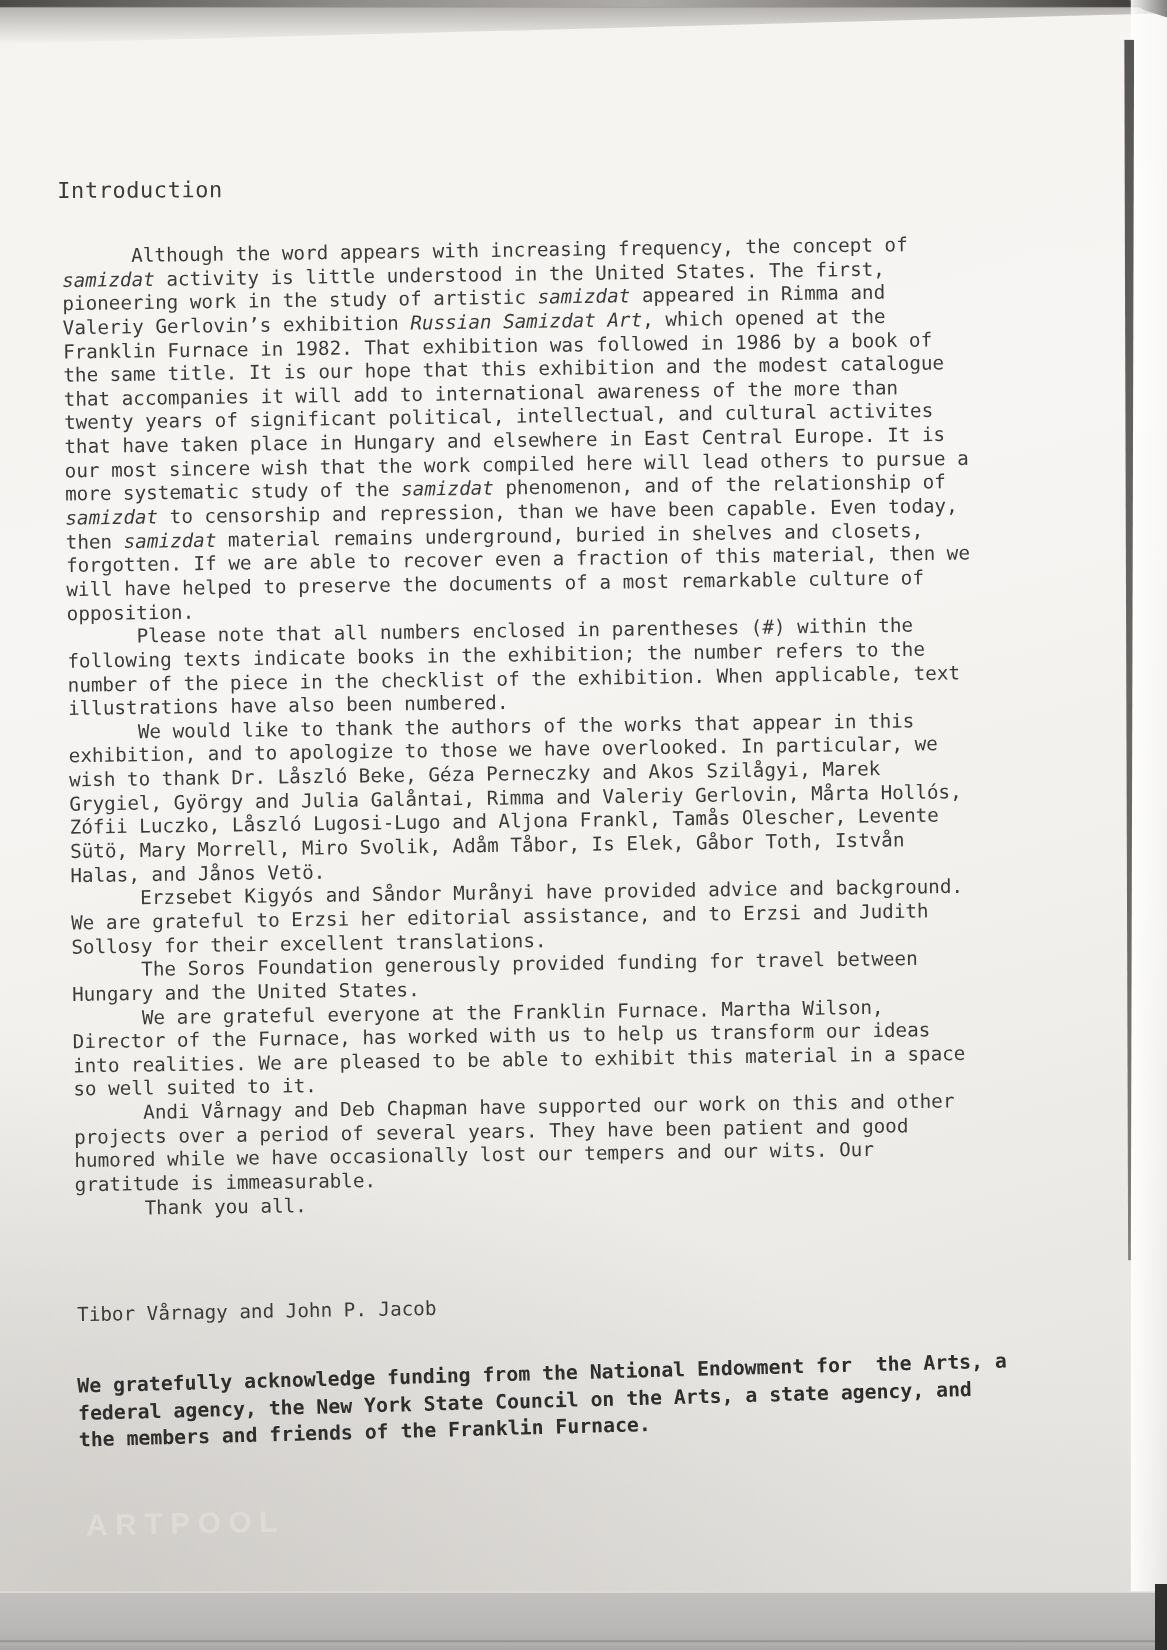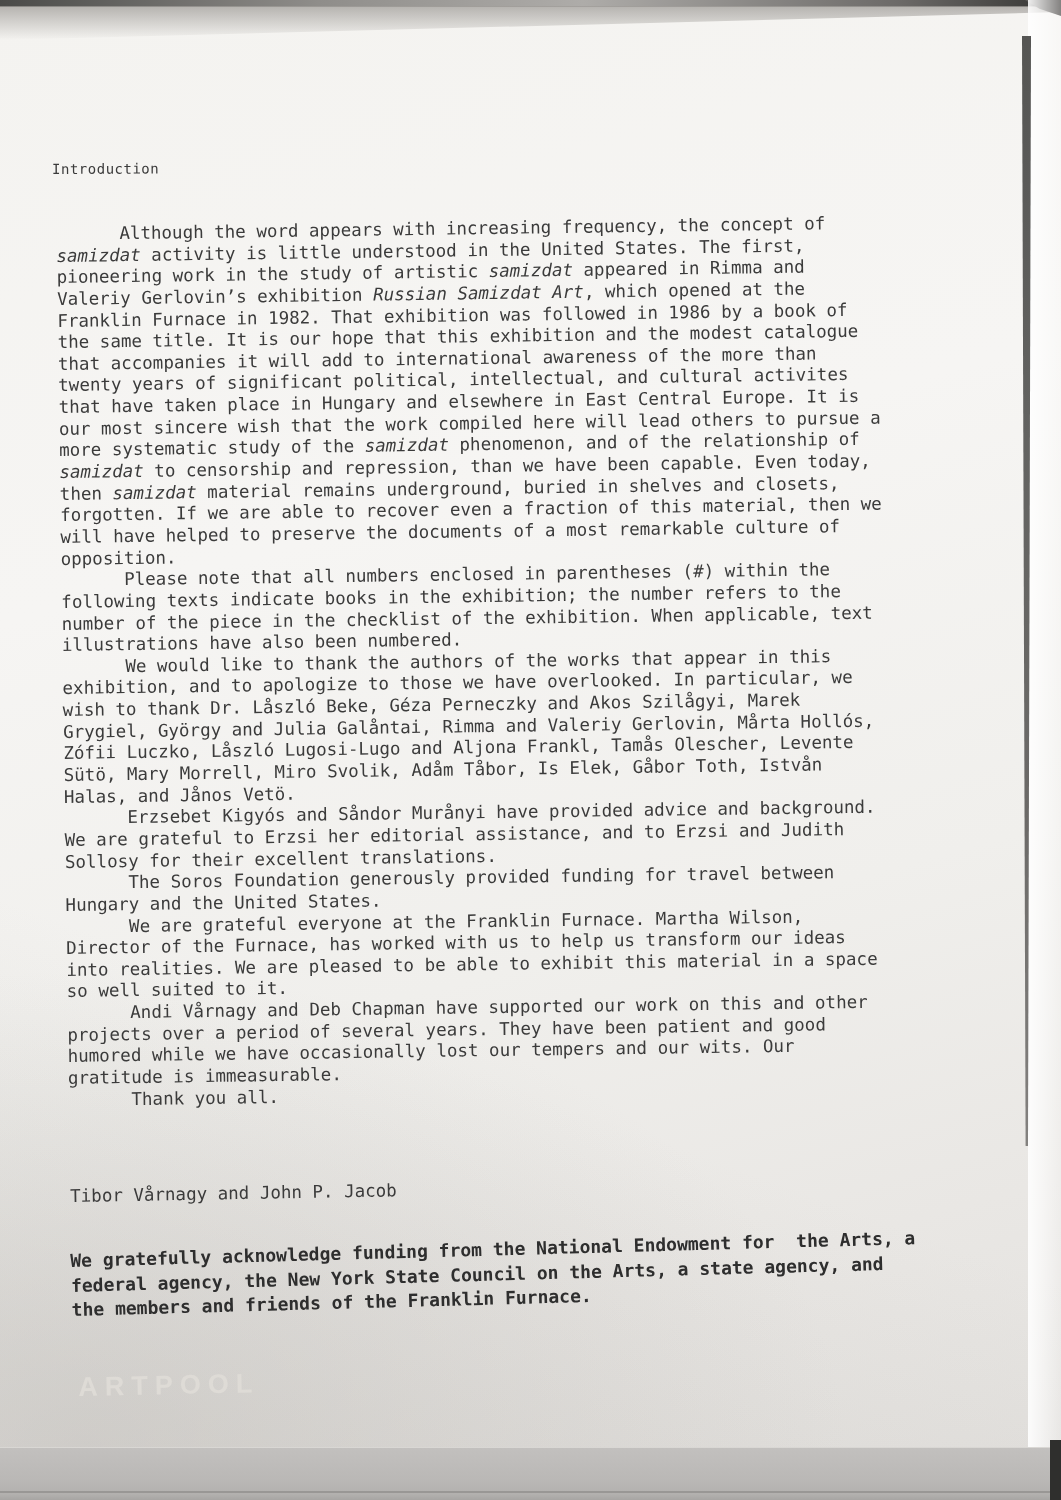--- a/index.html
+++ b/index.html
@@ -24,21 +24,21 @@
         background:linear-gradient(180deg,#c2c0be 0%,#bab8b6 60%,#b2b0ae 88%,#a5a3a1 100%);
         border-top:1px solid #d9d7d4;}
   .bottom-strip-line{position:absolute;left:0;top:1491px;width:1061px;height:2px;background:#999795;}
   .bottom-right-corner{position:absolute;left:1050px;top:1440px;width:11px;height:60px;background:#2f2f2d;}
   .sheet-shadow{position:absolute;left:0;top:0;width:1061px;height:1447px;
         background:
           radial-gradient(120% 55% at 8% 100%,rgba(170,167,162,.30),rgba(170,167,162,0) 60%),
           linear-gradient(200deg,rgba(255,255,255,0) 70%,rgba(185,182,178,.22) 95%);}
   
   .ttext{color:#3b3b3b;}
-  #doc-title{position:absolute;left:52px;top:161px;font-size:14px;letter-spacing:.5px;
+  #doc-title{position:absolute;left:52px;top:161px;font-size:20px;letter-spacing:.5px;
         transform:rotate(-.3deg);transform-origin:top left;white-space:pre;}
   #body-text{position:absolute;left:56px;top:224px;width:930px;
         transform:rotate(-.8deg);transform-origin:top left;}
   .tline{white-space:pre;font-size:17.5px;line-height:21.65px;height:21.65px;}
   .tline em{font-style:italic;}
   #signature{position:absolute;left:70px;top:1186px;font-size:17.5px;white-space:pre;
         transform:rotate(-1deg);transform-origin:top left;}
   #funding-note{position:absolute;left:70px;top:1249px;
         transform:rotate(-1.55deg);transform-origin:top left;}
   #funding-note .tline{font-size:18px;line-height:24.6px;height:24.6px;font-weight:bold;color:#2e2e2e;}

